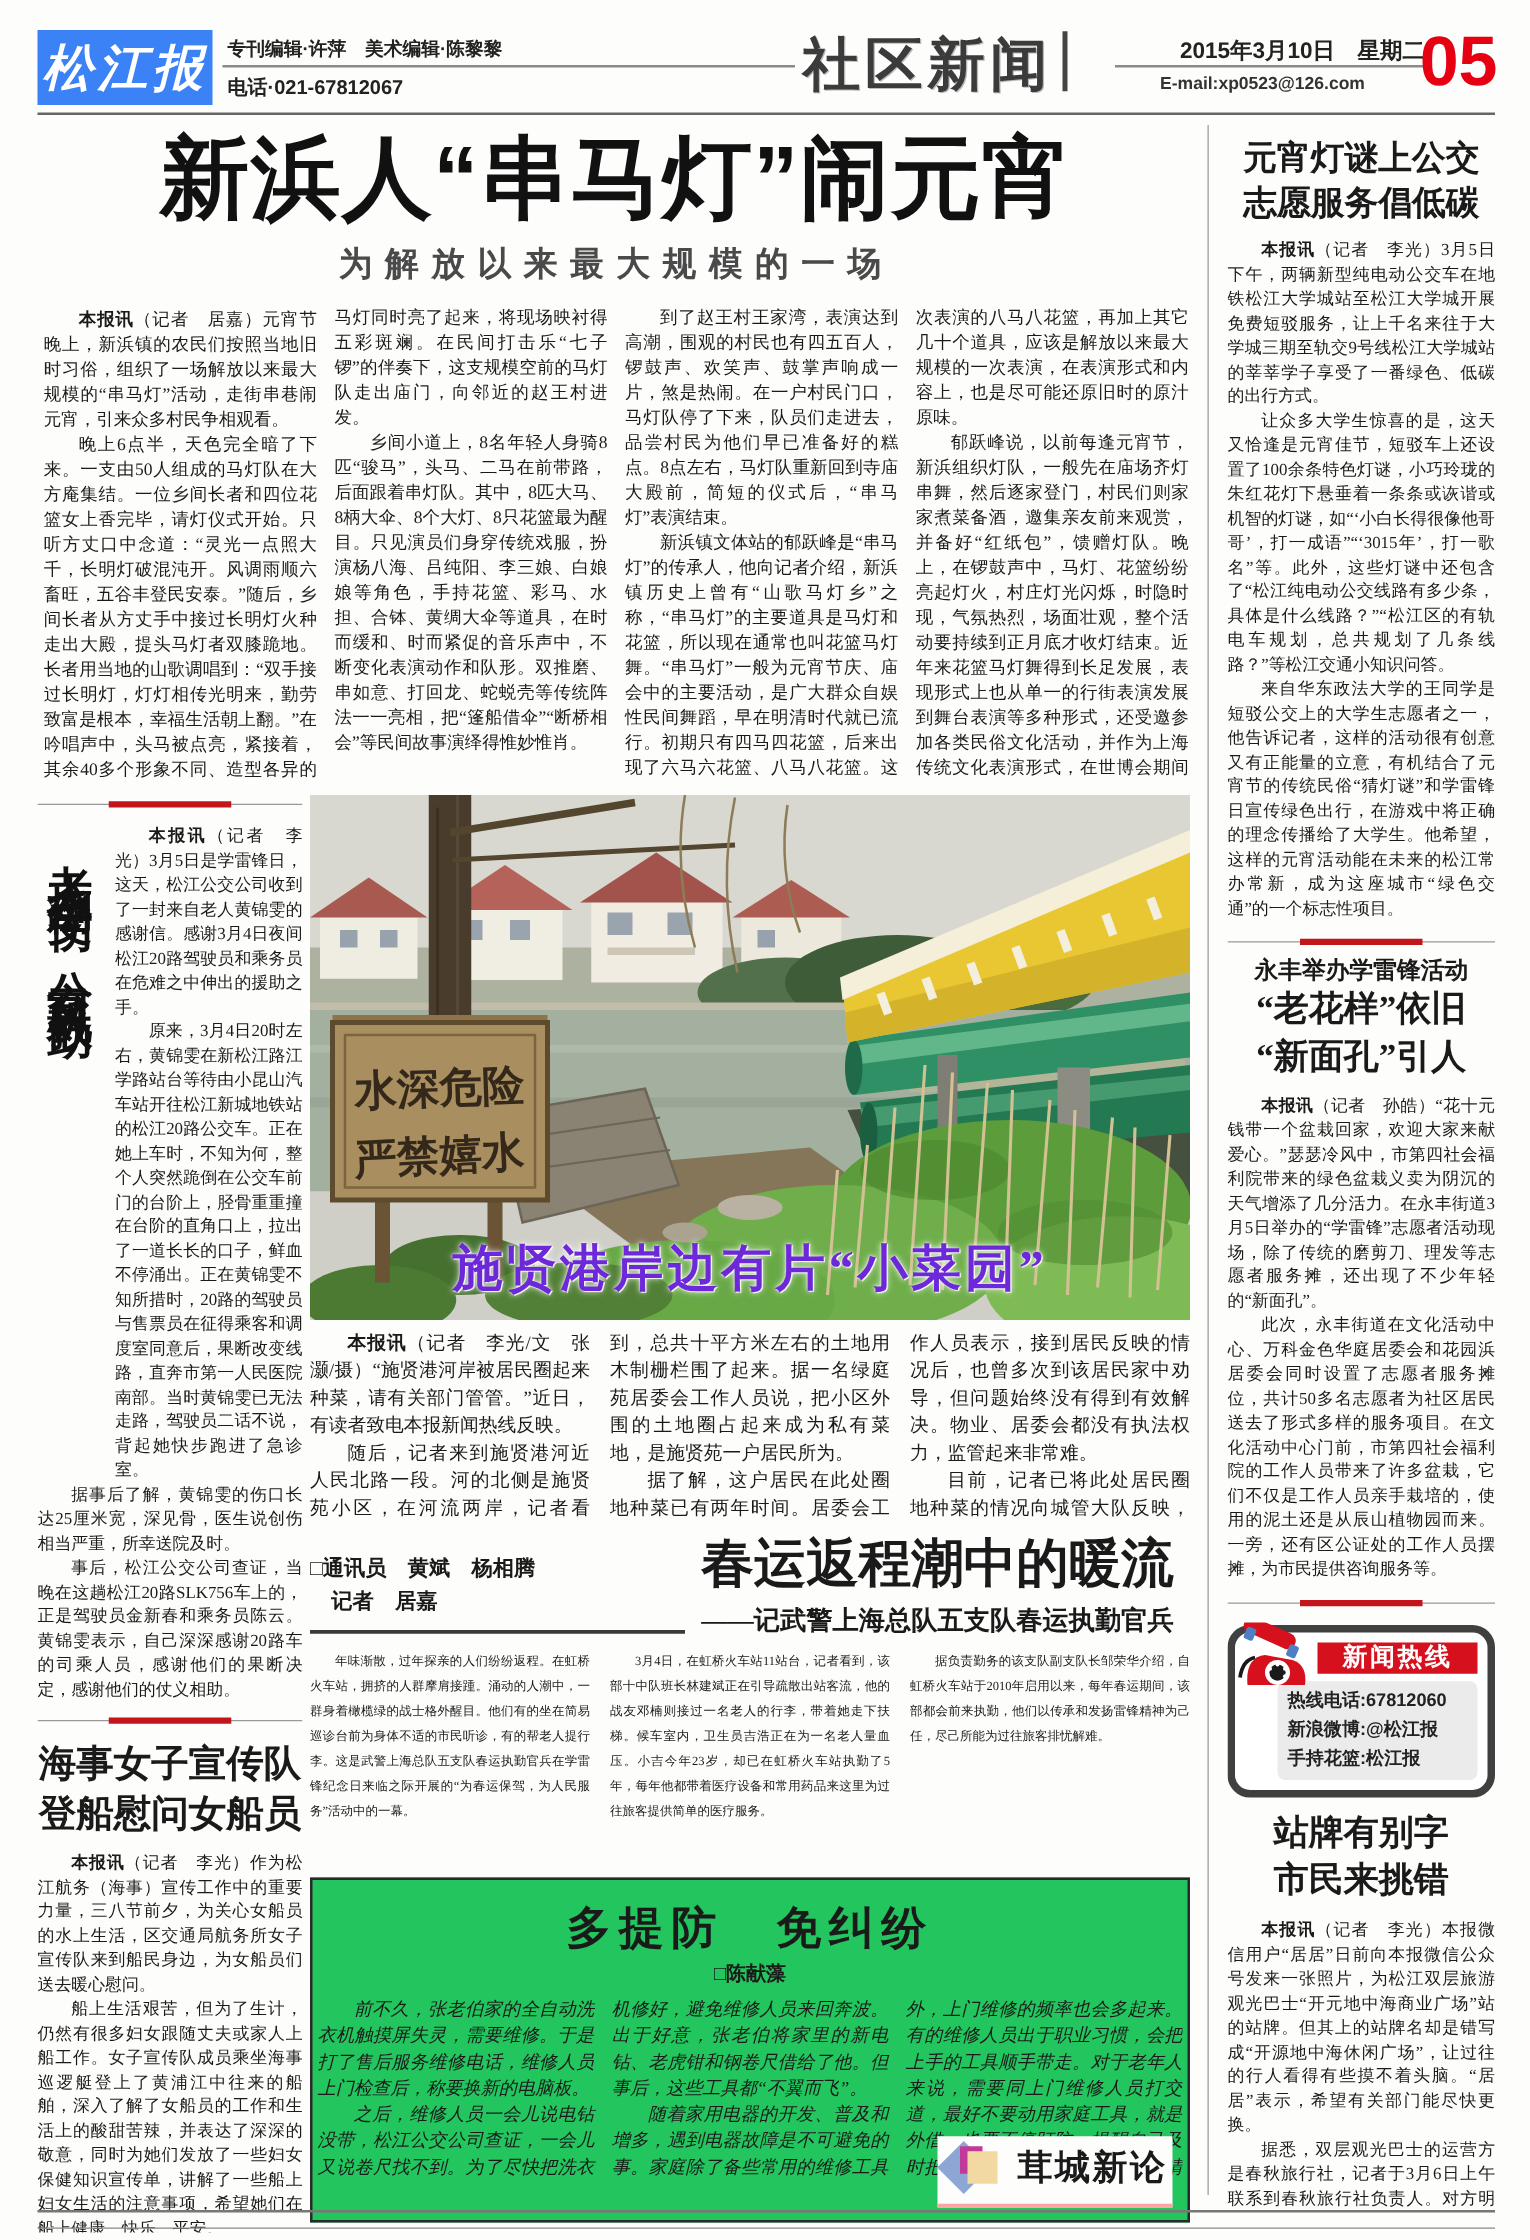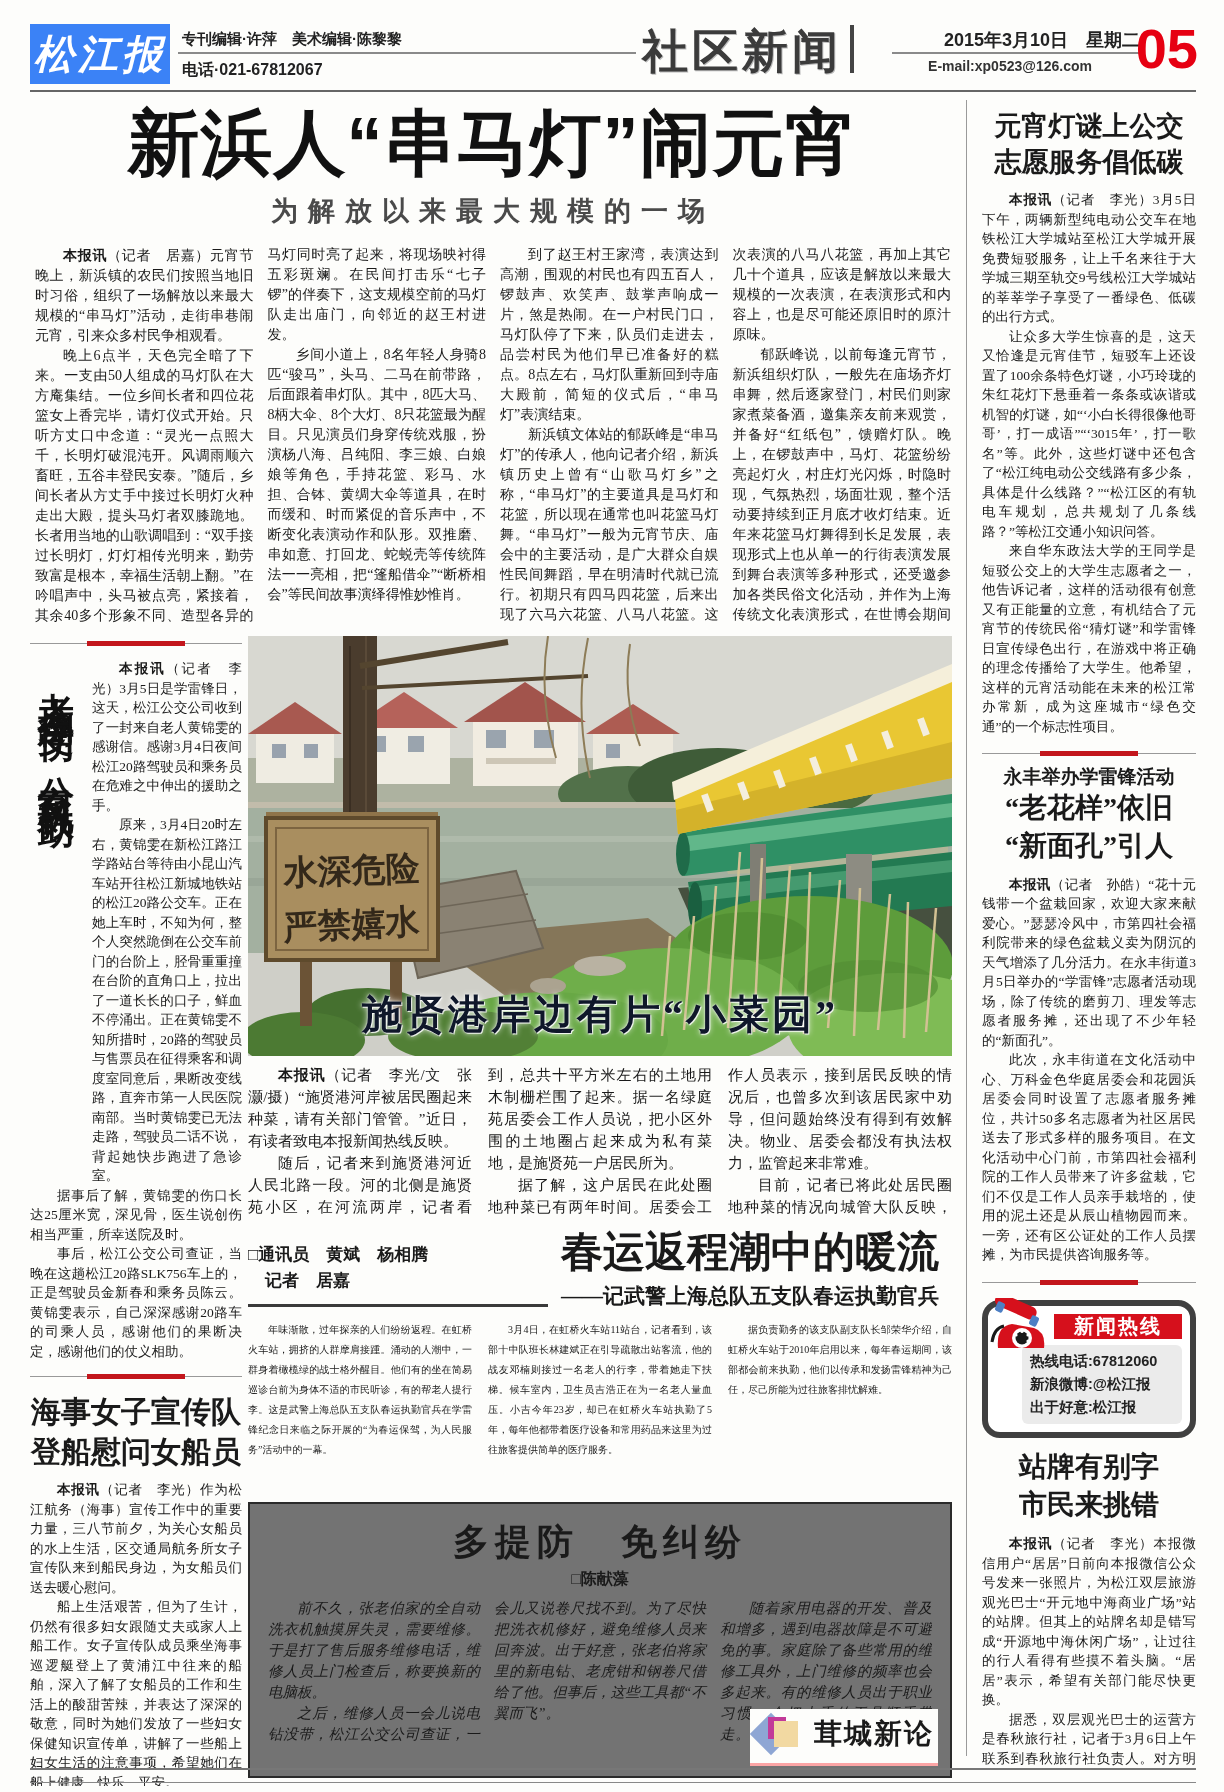--- a/index.html
+++ b/index.html
@@ -62,36 +62,36 @@
         max-height:1158px;overflow:hidden;}
   .elderly{margin-top:10px;overflow:hidden;}
   .vtitle{float:left;writing-mode:vertical-rl;height:508px;width:52px;font-size:36px;line-height:52px;
         font-weight:bold;letter-spacing:7px;margin:4px 10px 4px 0;color:#111;}
   .sb-title{font-size:30px;line-height:40px;font-weight:bold;text-align:center;margin:10px 0 8px;}
   .sidebar .red-divider{margin:12px 0;}
   
   .middle{position:absolute;left:248px;top:636px;width:704px;}
   .photo{position:relative;width:704px;height:420px;background:#cfcfc8;overflow:hidden;}
   .photo-caption{position:absolute;left:0;right:0;bottom:14px;text-align:center;font-size:40px;
-        font-weight:bold;color:#0f172a;letter-spacing:3px;
+        font-weight:bold;color:#6d28d9;letter-spacing:3px;
         text-shadow:0 0 6px rgba(255,255,255,.95),0 0 2px rgba(255,255,255,.9),1px 1px 0 rgba(255,255,255,.8);}
   .garden-body{margin-top:8px;column-count:3;column-gap:16px;height:158px;overflow:hidden;
         font-size:15px;line-height:22px;}
   .mid-row{margin-top:6px;display:flex;align-items:flex-start;}
   .byline-box{width:300px;border-bottom:3px solid #3a3a3a;padding:14px 0 10px;
         font-family:"Liberation Sans","DejaVu Sans",sans-serif;font-weight:bold;font-size:17px;line-height:26px;}
   .byline-box .b2{padding-left:1em;}
   .chunyun-title{flex:1;text-align:center;}
   .chunyun-title .t1{font-size:42px;line-height:48px;font-weight:bold;margin:0;}
   .chunyun-title .t2{font-size:21px;font-weight:bold;margin-top:6px;}
   .chunyun-body{margin-top:10px;column-count:3;column-gap:16px;height:170px;overflow:hidden;
         font-size:10px;line-height:20px;}
   
   .essay-box{position:relative;margin-top:12px;border:2px solid #2a2a2a;height:252px;
-        padding:10px 18px;overflow:hidden;background:#737373;}
+        padding:10px 4px;overflow:hidden;background:#22c55e;}
   .essay-title{text-align:center;font-size:36px;font-weight:bold;letter-spacing:6px;margin:4px 0 2px;}
   .essay-byline{text-align:center;font-size:16px;font-weight:bold;margin-bottom:8px;
         font-family:"Liberation Sans","DejaVu Sans",sans-serif;}
   .essay-cols{column-count:3;column-gap:14px;height:150px;overflow:hidden;font-size:14.5px;
         line-height:21px;font-style:italic;}
   .badge{position:absolute;right:12px;bottom:10px;display:flex;align-items:center;gap:8px;
         background:#fdfdfb;padding:2px 4px 6px;border-bottom:3px solid #fca5a5;}
   .badge-shapes{position:relative;width:52px;height:46px;}
   .shp-d{position:absolute;left:2px;top:8px;width:30px;height:30px;background:#8ea6d4;transform:rotate(45deg);}
   .shp-m{position:absolute;left:14px;top:6px;width:18px;height:22px;background:#c23a99;}
@@ -377,21 +377,21 @@
             <circle cx="38" cy="37" r="1.6" fill="#fff"></circle>
           <circle cx="38" cy="43" r="1.6" fill="#fff"></circle>
             <circle cx="26" cy="37" r="1.6" fill="#fff"></circle>
           <path d="M2 44 q2 -14 12 -16" stroke="#1a1a1a" stroke-width="3" fill="none"></path>
         </svg>
       </div>
       <div class="hotline-banner">新闻热线</div>
       <div class="hotline-inner">
         <div class="hl-row">热线电话:67812060</div>
         <div class="hl-row">新浪微博:@松江报</div>
-        <div class="hl-row">出于好意:松江报</div>
+        <div class="hl-row">手持花篮:松江报</div>
       </div>
     </div>
 
     <div>
       <div class="rc-bigtitle">
         <div>站牌有别字</div>
         <div>市民来挑错</div>
       </div>
       <div class="rc-body">
         <p class="para"><span class="lead">本报讯</span><span>（记者　李光）本报微信用户“居居”日前向本报微信公众号发来一张照片，为松江双层旅游观光巴士“开元地中海商业广场”站的站牌。但其上的站牌名却是错写成“开源地中海休闲广场”，让过往的行人看得有些摸不着头脑。“居居”表示，希望有关部门能尽快更换。</span></p>

